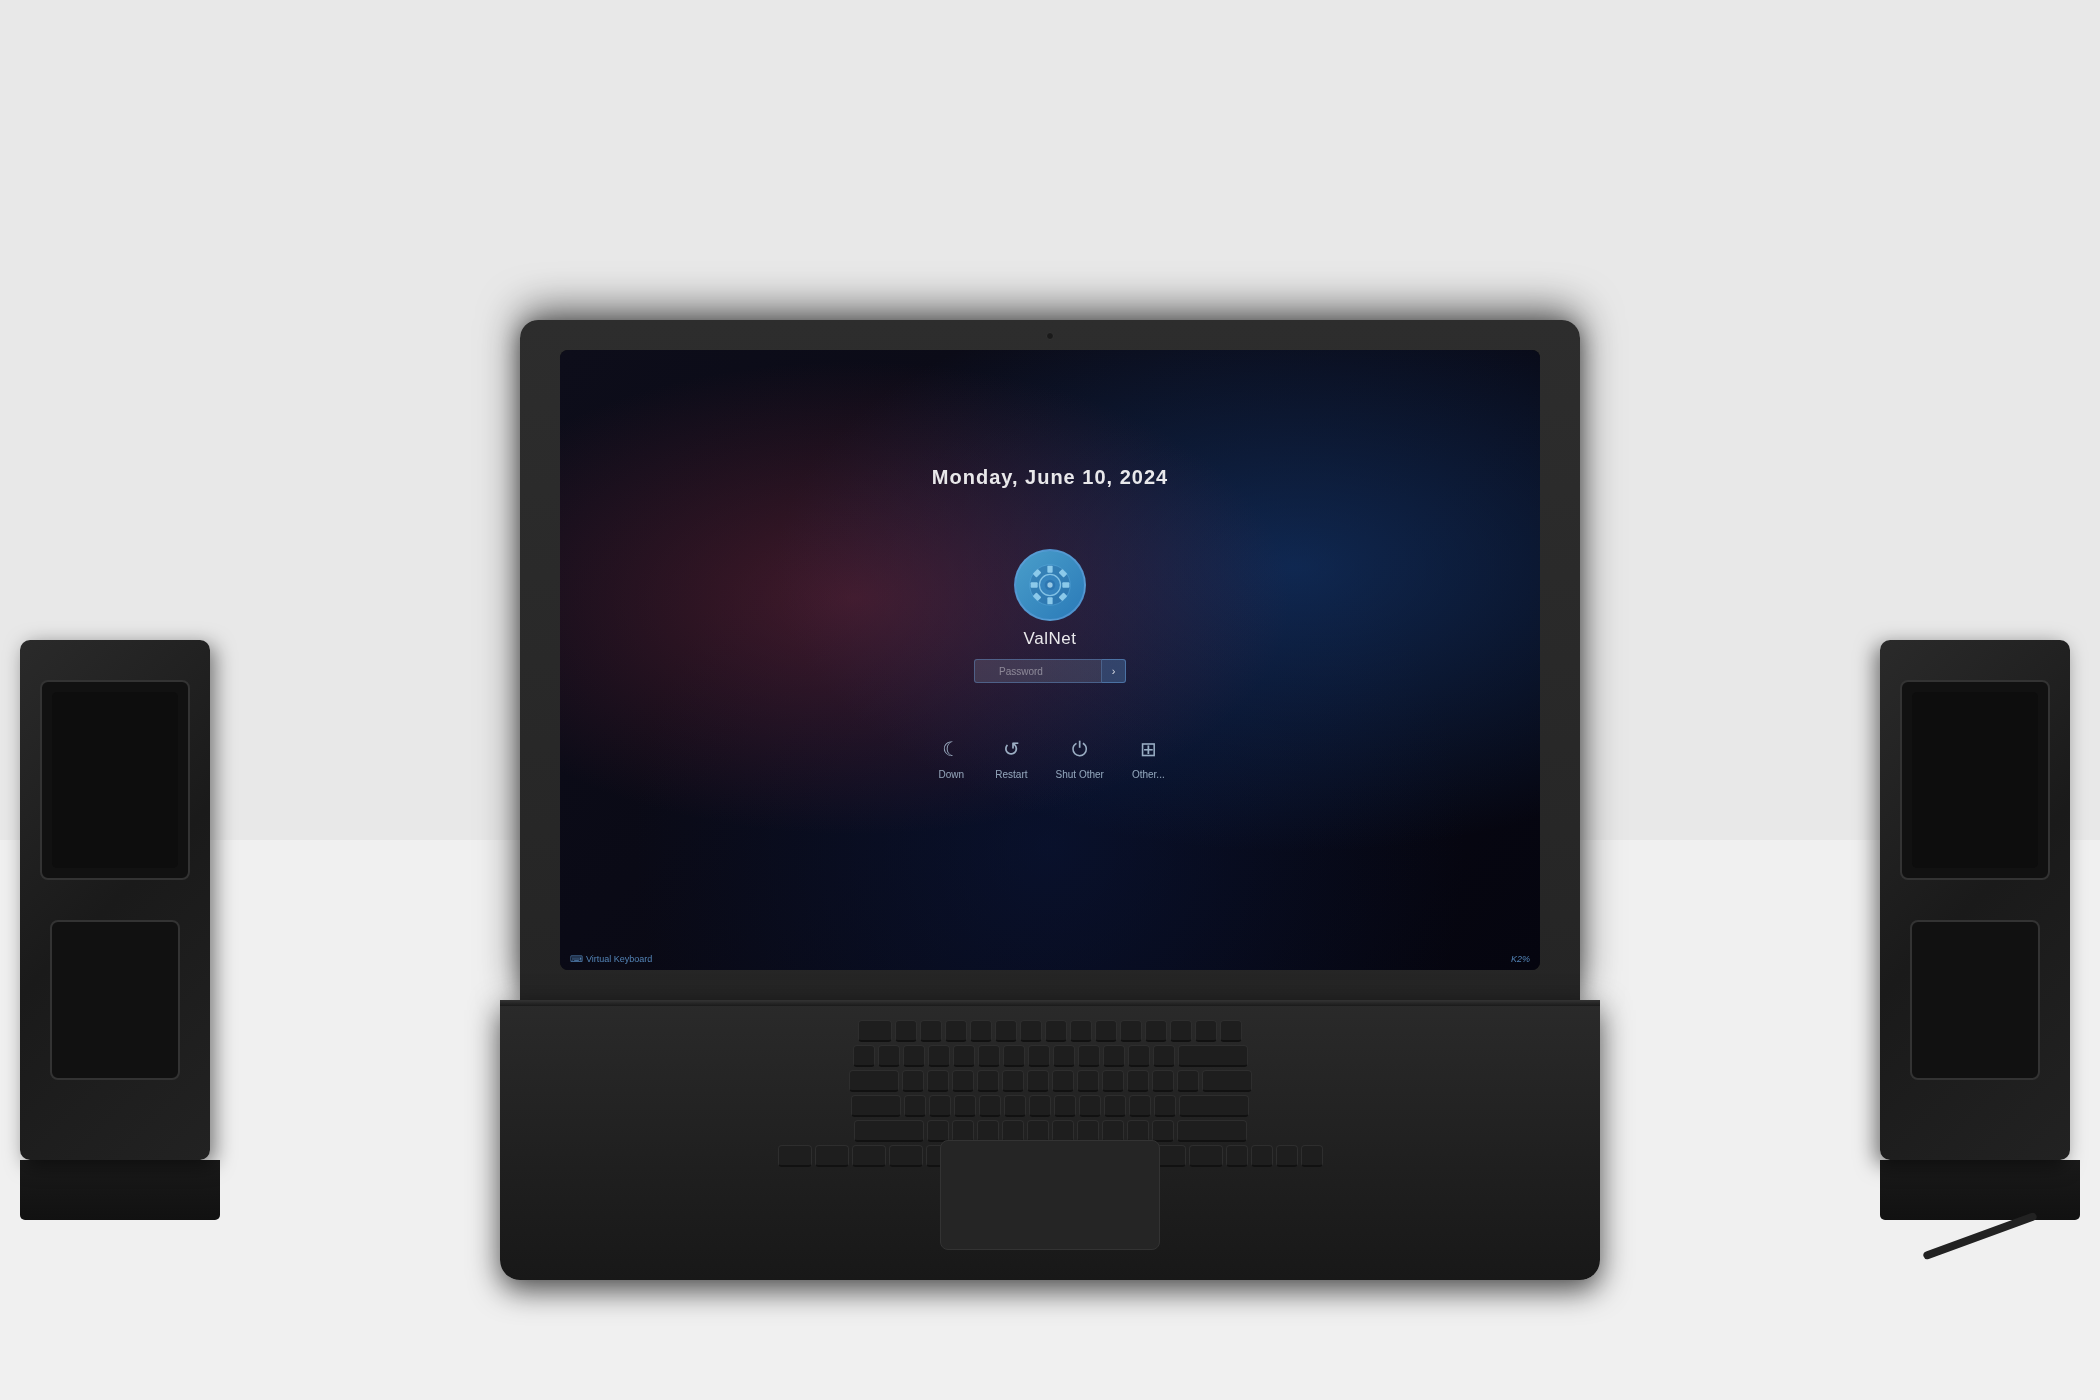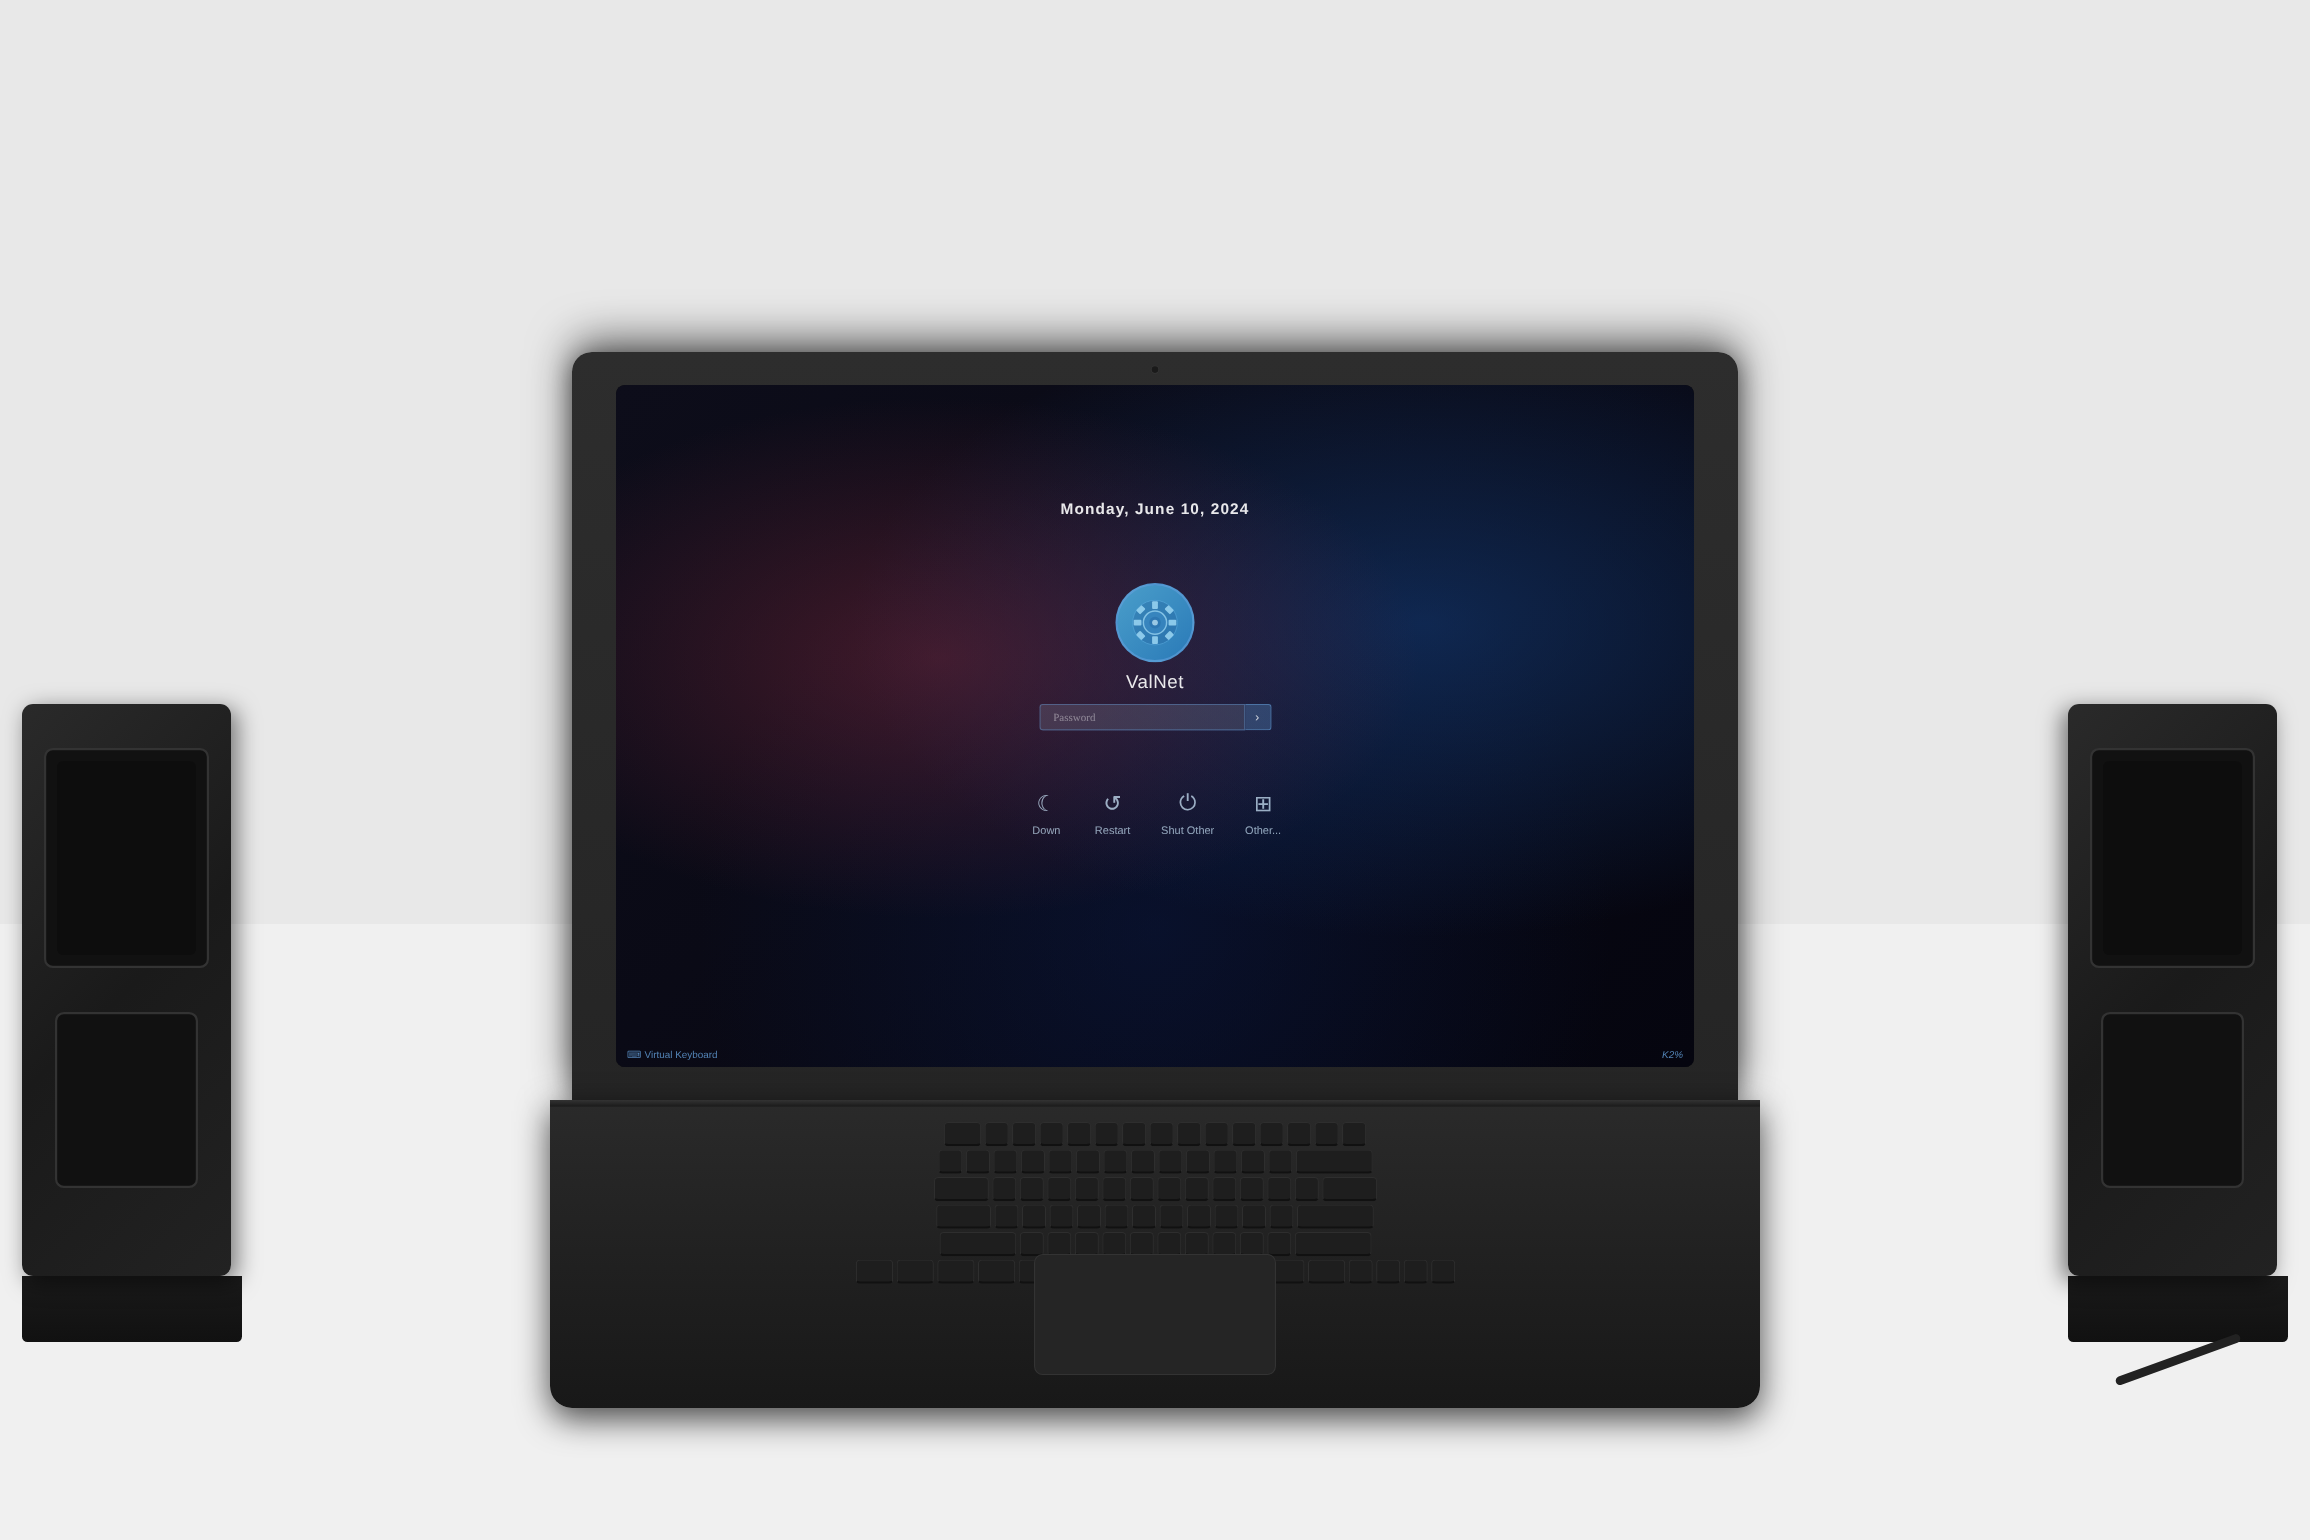--- a/index.html
+++ b/index.html
@@ -217,24 +217,24 @@
 
     .time-text {
       font-size: 52px;
       font-weight: 300;
       color: #ffffff;
       letter-spacing: 2px;
       text-shadow: 0 0 20px rgba(255,255,255,0.3);
     }
 
     .date-text {
-      font-size: 14px;
+      font-size: 20px;
       font-weight: 600;
       color: rgba(255,255,255,0.9);
-      margin-top: 4px;
+      margin-top: 16px;
       letter-spacing: 1px;
     }
 
     
     .login-section {
       margin-top: 60px;
       display: flex;
       flex-direction: column;
       align-items: center;
     }
@@ -262,30 +262,29 @@
     }
 
     
     .password-row {
       display: flex;
       align-items: center;
       margin-top: 10px;
     }
 
     .password-input {
-      width: 187px;
+      width: 128px;
       height: 24px;
       background: rgba(200,220,240,0.15);
       border: 1px solid rgba(100,160,220,0.4);
       border-radius: 3px 0 0 3px;
       color: rgba(255,255,255,0.6);
       font-size: 11px;
-      padding: 0 12px;
+      padding: 0 24px;
       outline: none;
-      font-family: Liberation Serif, serif;
     }
 
     .password-input::placeholder {
       color: rgba(255,255,255,0.4);
       font-size: 10px;
     }
 
     .password-submit {
       width: 24px;
       height: 24px;

